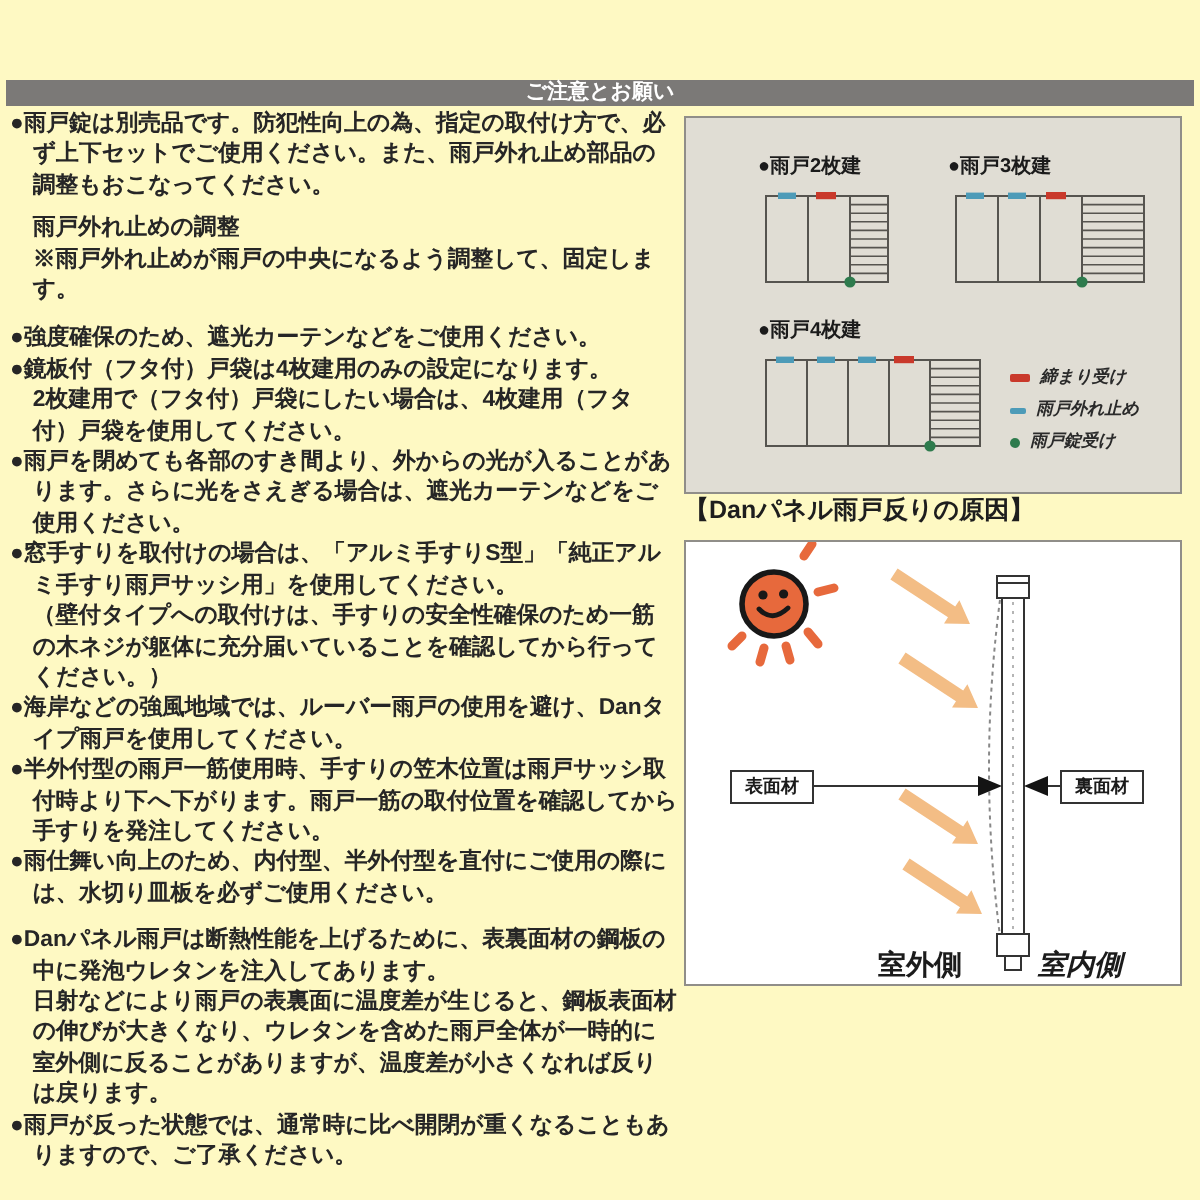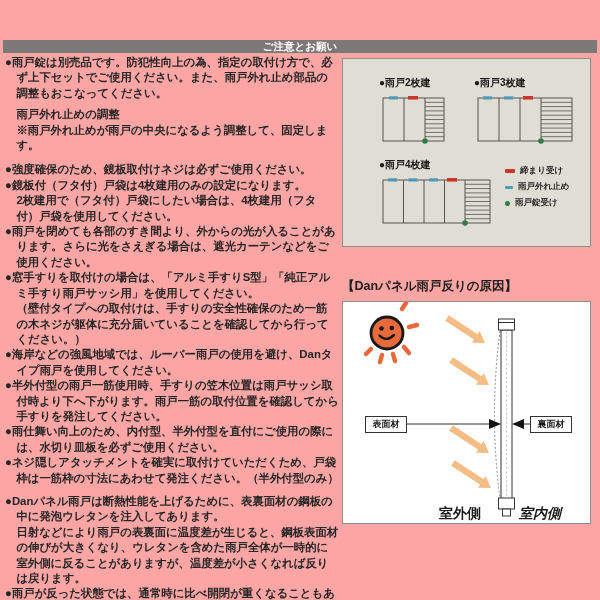--- a/index.html
+++ b/index.html
@@ -1,37 +1,37 @@
 <!DOCTYPE html>
 <html><head>
 <meta charset="utf-8">
 <style>
   html,body{margin:0;padding:0;background:#fff;}
-  #page{position:relative;width:600px;height:600px;background:#fca5a5;overflow:hidden;
+  #page{position:relative;width:600px;height:600px;background:#fef9c3;overflow:hidden;
         font-family:"Liberation Sans",sans-serif;color:#222;}
   
   .header-bar{position:absolute;left:3px;right:3px;top:40px;height:13px;background:#7b7977;
               color:#fff;font-size:10.5px;font-weight:bold;text-align:center;line-height:13px;}
   
   .notes{position:absolute;left:5px;top:55px;width:334px;font-size:11.4px;font-weight:bold;
          line-height:15.4px;color:#262626;}
   .note{margin:0;white-space:pre-line;text-indent:-1em;padding-left:1em;}
   .subnote{margin:0;padding-left:1em;}
   .gap-top-sm{margin-top:6px;}
   .gap-top-md{margin-top:9px;}
   .gap-top-lg{margin-top:8px;}
   
   .right-col{position:absolute;left:342px;top:58px;width:250px;}
   .fig-title{font-size:12.5px;font-weight:bold;color:#1e1e1e;margin:0 0 6px 0;}
   .fig-box{position:relative;border:1px solid #908e89;}
-  #box1{width:247px;height:187px;background:#e0ddd4;margin-bottom:31px;}
+  #box1{width:247px;height:187px;background:#e0ddd4;margin-bottom:0;}
   #box2{width:247px;height:221px;background:#ffffff;}
   .fig-box svg{position:absolute;left:0;top:0;}
   .diag-label{position:absolute;font-size:10px;font-weight:bold;color:#1b1b1b;white-space:nowrap;}
-  .legend{position:absolute;left:162px;top:104px;}
+  .legend{position:absolute;left:162px;top:122px;font-style:italic;}
   .legend-row{display:flex;align-items:center;height:16px;}
   .legend-mark{display:inline-block;margin-right:5px;}
   .mark-red{width:10px;height:4px;background:#c9392b;border-radius:1px;}
   .mark-blue{width:8px;height:3px;background:#4d9bb8;border-radius:1px;}
   .mark-green{width:5px;height:5px;background:#2e7b4d;border-radius:50%;}
   .legend-label{font-size:8.5px;font-weight:bold;color:#2a2a2a;white-space:nowrap;}
   .callout{position:absolute;width:40px;height:15px;border:1px solid #333;background:#fff;
            font-size:9px;font-weight:bold;text-align:center;line-height:15px;color:#1b1b1b;}
   .side-label{position:absolute;width:50px;font-size:14px;font-weight:bold;text-align:left;color:#1b1b1b;}
 </style>
@@ -39,30 +39,29 @@
 <body>
 
 <div id="page">
 
   <div class="header-bar">ご注意とお願い</div>
 
   <div class="notes">
     <p class="note">●雨戸錠は別売品です。防犯性向上の為、指定の取付け方で、必ず上下セットでご使用ください。また、雨戸外れ止め部品の調整もおこなってください。</p>
     <p class="subnote gap-top-sm">雨戸外れ止めの調整</p>
     <p class="subnote">※雨戸外れ止めが雨戸の中央になるよう調整して、固定します。</p>
-    <p class="note gap-top-md">●強度確保のため、鏡板取付けネジは必ずご使用ください。</p>
+    <p class="note gap-top-md">●強度確保のため、遮光カーテンなどをご使用ください。</p>
     <p class="note">●鏡板付（フタ付）戸袋は4枚建用のみの設定になります。
 2枚建用で（フタ付）戸袋にしたい場合は、4枚建用（フタ付）戸袋を使用してください。</p>
     <p class="note">●雨戸を閉めても各部のすき間より、外からの光が入ることがあります。さらに光をさえぎる場合は、遮光カーテンなどをご使用ください。</p>
     <p class="note">●窓手すりを取付けの場合は、「アルミ手すりS型」「純正アルミ手すり雨戸サッシ用」を使用してください。
 （壁付タイプへの取付けは、手すりの安全性確保のため一筋の木ネジが躯体に充分届いていることを確認してから行ってください。）</p>
     <p class="note">●海岸などの強風地域では、ルーバー雨戸の使用を避け、Danタイプ雨戸を使用してください。</p>
     <p class="note">●半外付型の雨戸一筋使用時、手すりの笠木位置は雨戸サッシ取付時より下へ下がります。雨戸一筋の取付位置を確認してから手すりを発注してください。</p>
     <p class="note">●雨仕舞い向上のため、内付型、半外付型を直付にご使用の際には、水切り皿板を必ずご使用ください。</p>
-    <p class="note">●ネジ隠しアタッチメントを確実に取付けていただくため、戸袋枠は一筋枠の寸法にあわせて発注ください。（半外付型のみ）</p>
     <p class="note gap-top-lg">●Danパネル雨戸は断熱性能を上げるために、表裏面材の鋼板の中に発泡ウレタンを注入してあります。
 日射などにより雨戸の表裏面に温度差が生じると、鋼板表面材の伸びが大きくなり、ウレタンを含めた雨戸全体が一時的に室外側に反ることがありますが、温度差が小さくなれば反りは戻ります。</p>
     <p class="note">●雨戸が反った状態では、通常時に比べ開閉が重くなることもありますので、ご了承ください。</p>
   </div>
 
   <div class="right-col">
 
 
     <div class="fig-box" id="box1">
       <svg width="247" height="187" viewBox="0 0 247 187">

